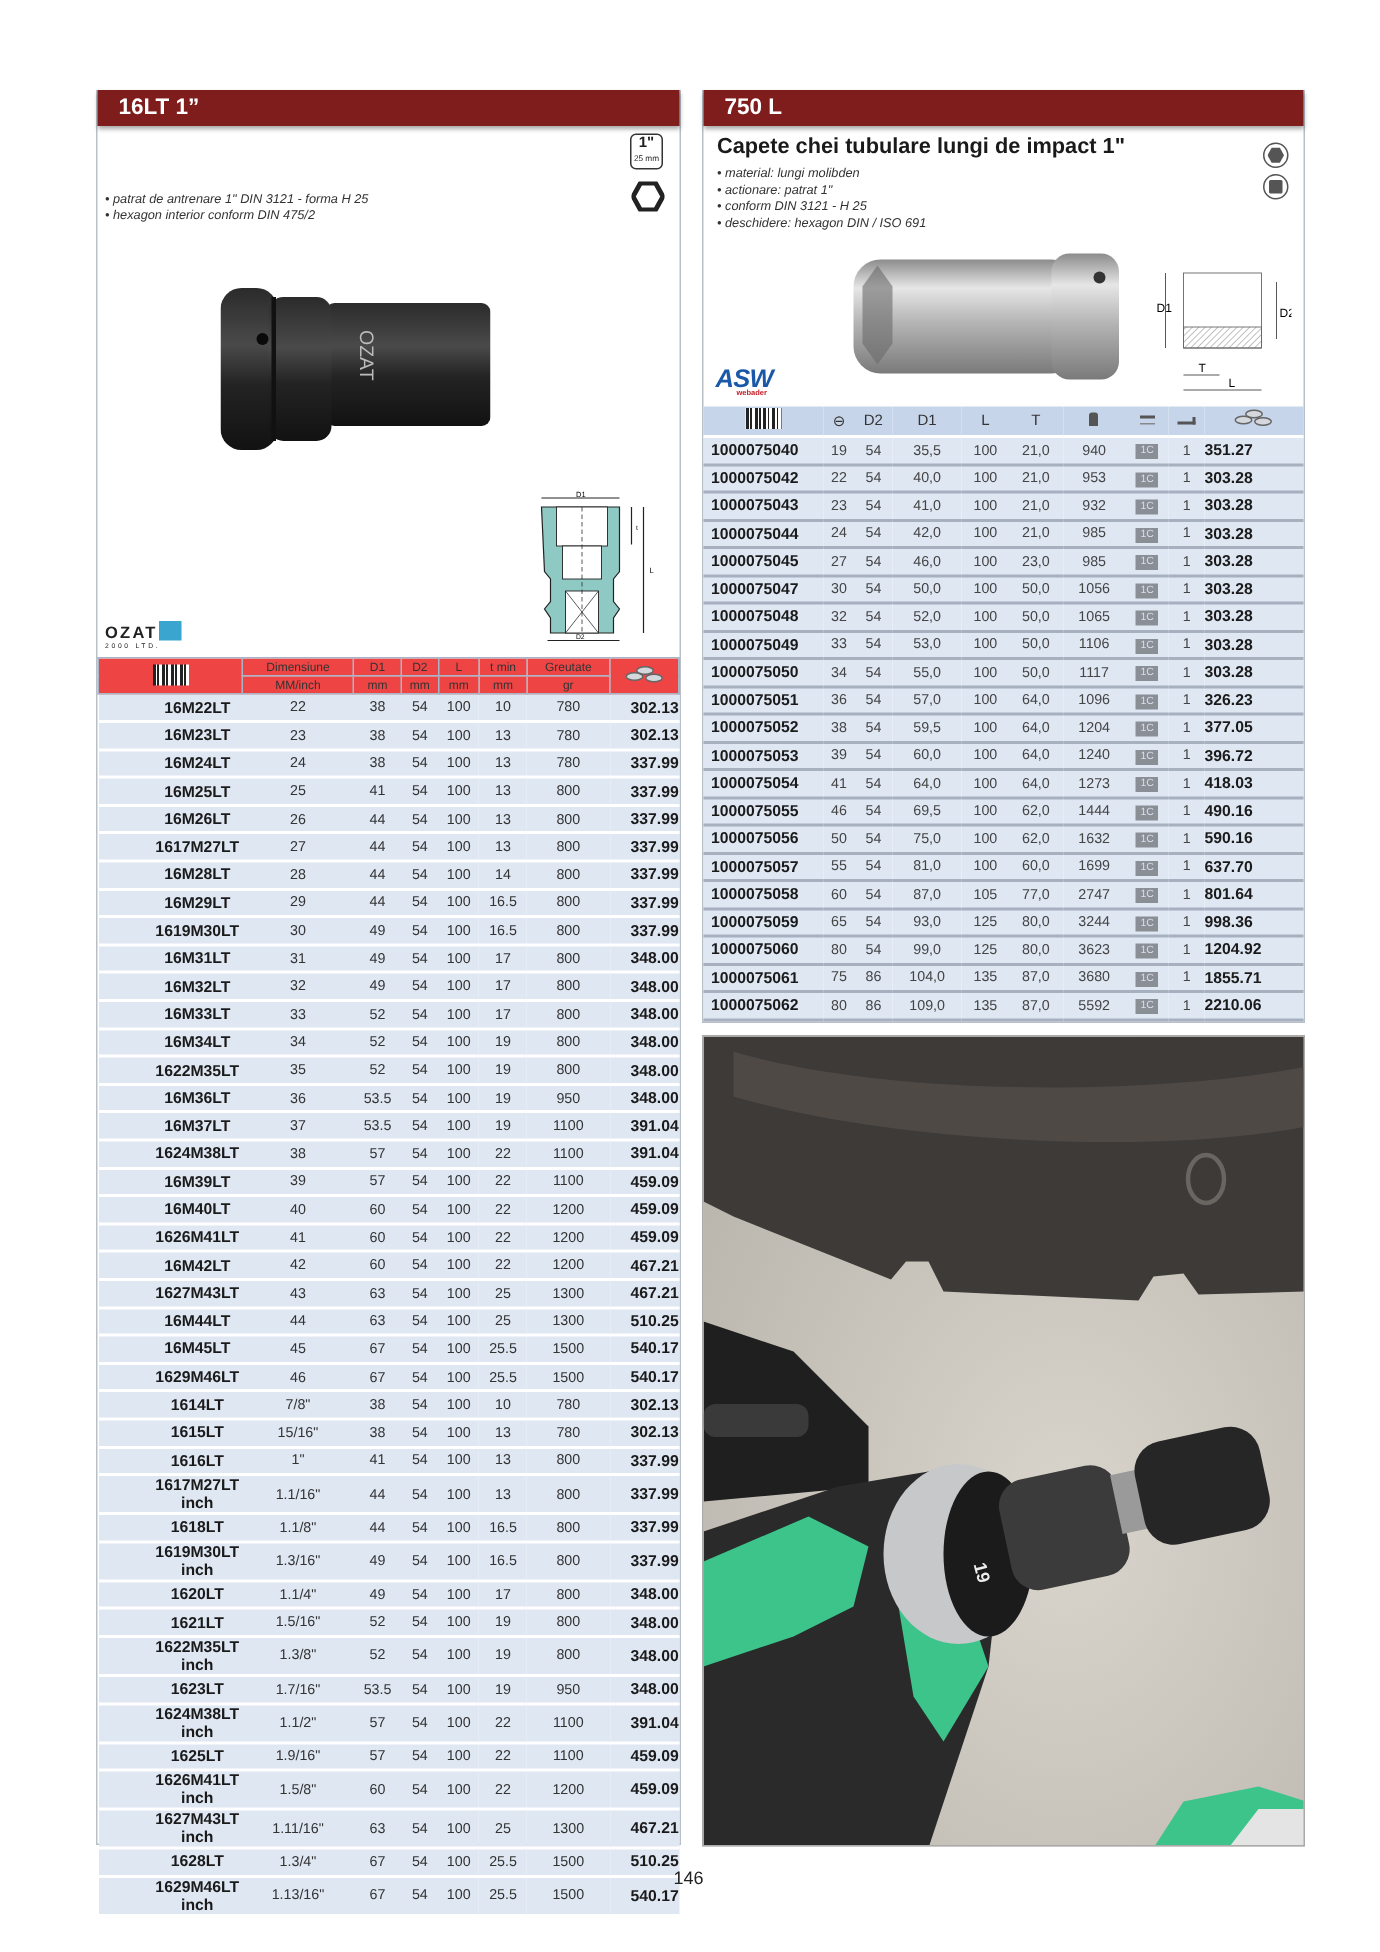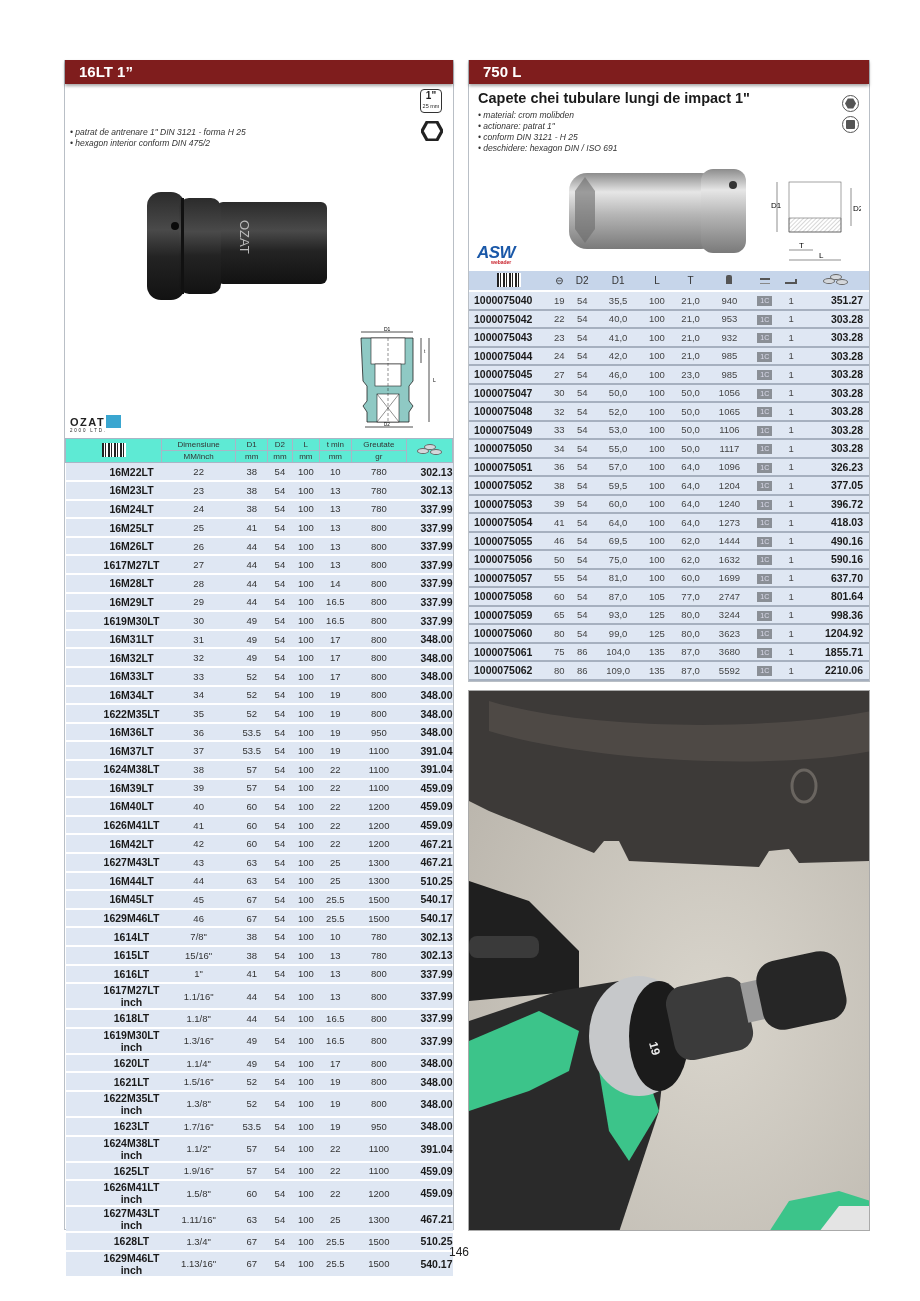--- a/index.html
+++ b/index.html
@@ -29,21 +29,21 @@
   
   #left-socket { position: absolute; left: 82px; top: 124px; width: 180px; height: 120px; }
   #ozat-logo { position: absolute; left: 5px; top: 352px; }
   #ozat-logo .t { font-weight: bold; font-size: 11px; letter-spacing: 1.5px; color: #222; }
   #ozat-logo .s { font-size: 4.5px; letter-spacing: 1.8px; color: #222; display: block; margin-top: -2px; }
   #ozat-logo .tri { display: inline-block; width: 15px; height: 13px; background: #3aa6d0; vertical-align: -2px; margin-left: 1px; position: relative; }
   #left-diagram { position: absolute; left: 292px; top: 266px; }
 
   
   #left-table { position: absolute; left: 0; top: 378px; width: 388px; border-collapse: collapse; }
-  #left-table th { background: #5eead4; font-weight: normal; font-size: 8px; color: #333; border: 1px solid #a9b5c6; height: 12px; }
+  #left-table th { background: #ef4444; font-weight: normal; font-size: 8px; color: #333; border: 1px solid #a9b5c6; height: 12px; }
   #left-table td { background: #dfe7f3; border-bottom: 2px solid #ffffff; border-top: 1px solid #9aa6b6; height: 18.6px; font-size: 9.5px; text-align: center; color: #333; }
   #left-table td.code { font-weight: bold; font-size: 10.5px; color: #1a1a1a; width: 96px; padding-left: 36px; }
   #left-table td.price { font-weight: bold; font-size: 10.5px; color: #1a1a1a; text-align: right; padding-right: 0; width: 46px; }
 
   
   #right-title { position: absolute; left: 9px; top: 29px; }
   #right-bullets { position: absolute; left: 9px; top: 50px; }
   #right-icons { position: absolute; left: 373px; top: 35px; }
   .circ { width: 17px; height: 17px; border: 1.3px solid #555; border-radius: 50%; position: relative; margin-bottom: 4px; }
   .circ .inner-hex { position: absolute; left: 2px; top: 2px; width: 11px; height: 11px; background: #555; clip-path: polygon(25% 5%,75% 5%,100% 50%,75% 95%,25% 95%,0 50%); }
@@ -52,21 +52,21 @@
   #right-socket { position: absolute; left: 92px; top: 107px; }
   #asw-logo { position: absolute; left: 8px; top: 183px; }
   #asw-logo .t { font-weight: bold; font-size: 17px; color: #1a58a8; font-style: italic; letter-spacing: -0.5px; }
   #asw-logo .s { font-size: 5px; font-weight: bold; color: #c8202a; display: block; margin-left: 14px; margin-top: -4px; }
   #right-diagram { position: absolute; left: 302px; top: 118px; }
 
   #right-table { position: absolute; left: 0; top: 211px; width: 400px; border-collapse: collapse; }
   #right-table th { background: #c6d5ea; font-weight: normal; font-size: 10px; color: #333; height: 20px; border-bottom: 2px solid #fff; }
   #right-table td { background: #dfe7f3; border-bottom: 2px solid #a6b0bf; height: 18.5px; font-size: 9.5px; color: #444; text-align: center; }
   #right-table td.code { font-weight: bold; font-size: 10.5px; color: #1a1a1a; text-align: left; padding-left: 5px; width: 80px; }
-  #right-table td.price { font-weight: bold; font-size: 10.5px; color: #1a1a1a; text-align: right; padding-right: 6px; width: 66px; }
+  #right-table td.price { font-weight: bold; font-size: 10.5px; color: #1a1a1a; text-align: left; padding-right: 6px; width: 66px; }
   .tag1c { display: inline-block; background: #8a8f96; color: #dde; font-size: 7px; padding: 0 3px; line-height: 10px; }
 
   
   #photo { position: absolute; left: 468px; top: 690px; width: 402px; height: 541px; overflow: hidden; border: 1px solid #aaa; background: #cfcbc2; }
   #page-number { position: absolute; left: 449px; top: 1245px; font-size: 12px; color: #222; }
 
   .barcode { display: inline-block; width: 24px; height: 14px;
     background: repeating-linear-gradient(90deg,#222 0 2px,#fff 2px 3px,#222 3px 4px,#fff 4px 6px); }
   .coins { display: inline-block; position: relative; width: 26px; height: 12px; }
   .coins i { position: absolute; width: 12px; height: 6px; border-radius: 50%; background: #d4d7db; border: 1px solid #666; }
@@ -563,21 +563,21 @@
           <td class="price">540.17</td>
         </tr>
       </tbody>
   </table>
 </div>
 
 <div id="right-panel" class="panel">
   <div class="band">750 L</div>
   <div id="right-title" class="title">Capete chei tubulare lungi de impact 1"</div>
   <ul id="right-bullets" class="bullets">
-    <li>• material: crom molibden</li>
+    <li>• material: lungi molibden</li>
     <li>• actionare: patrat 1"</li>
     <li>• conform DIN 3121 - H 25</li>
     <li>• deschidere: hexagon DIN / ISO 691</li>
   </ul>
   <div id="right-icons">
     <div class="circ">
         <span class="inner-hex"></span>
       </div>
     <div class="circ">
         <span class="inner-sq"></span>

